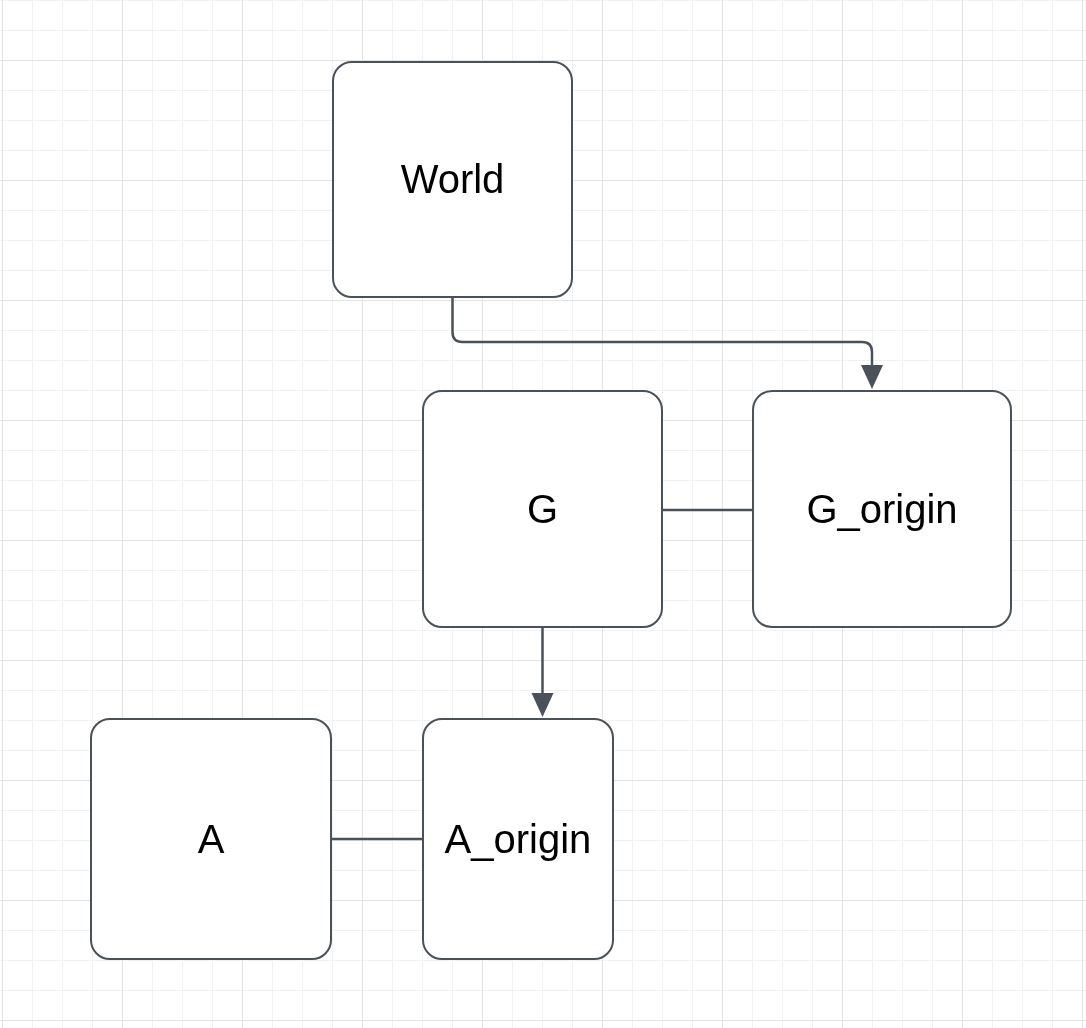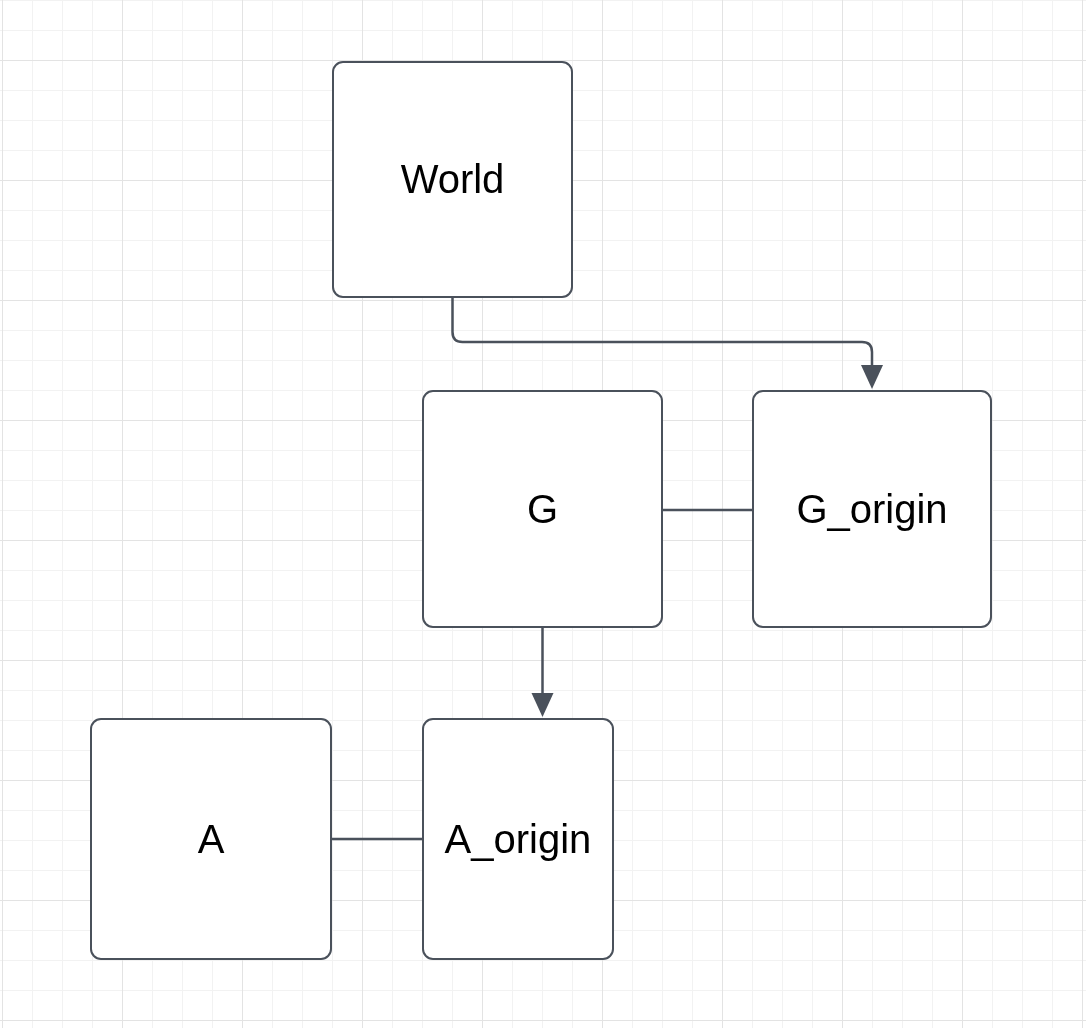--- a/index.html
+++ b/index.html
@@ -41,21 +41,21 @@
   }
   .arrowhead {
     fill: var(--stroke, #4a515b);
     stroke: none;
   }
   .node {
     position: absolute;
     box-sizing: border-box;
     background: var(--bg, #ffffff);
     border: 2.5px solid var(--stroke, #4a515b);
-    border-radius: 11px;
+    border-radius: 20px;
     display: flex;
     align-items: center;
     justify-content: center;
   }
   .node-label {
     font-size: 40px;
     color: var(--text, #000000);
     white-space: nowrap;
     user-select: none;
   }
@@ -75,21 +75,21 @@
   </svg>
 
   <div class="node" style="left: 332px; top: 61px; width: 241px; height: 237px;">
     <span class="node-label">World</span>
   </div>
 
   <div class="node" style="left: 422px; top: 390px; width: 241px; height: 238px;">
     <span class="node-label">G</span>
   </div>
 
-  <div class="node" style="left: 752px; top: 390px; width: 240px; height: 238px;">
+  <div class="node" style="left: 752px; top: 390px; width: 260px; height: 238px;">
     <span class="node-label">G_origin</span>
   </div>
 
   <div class="node" style="left: 90px; top: 718px; width: 242px; height: 242px;">
     <span class="node-label">A</span>
   </div>
 
   <div class="node" style="left: 422px; top: 718px; width: 192px; height: 242px;">
     <span class="node-label">A_origin</span>
   </div>

